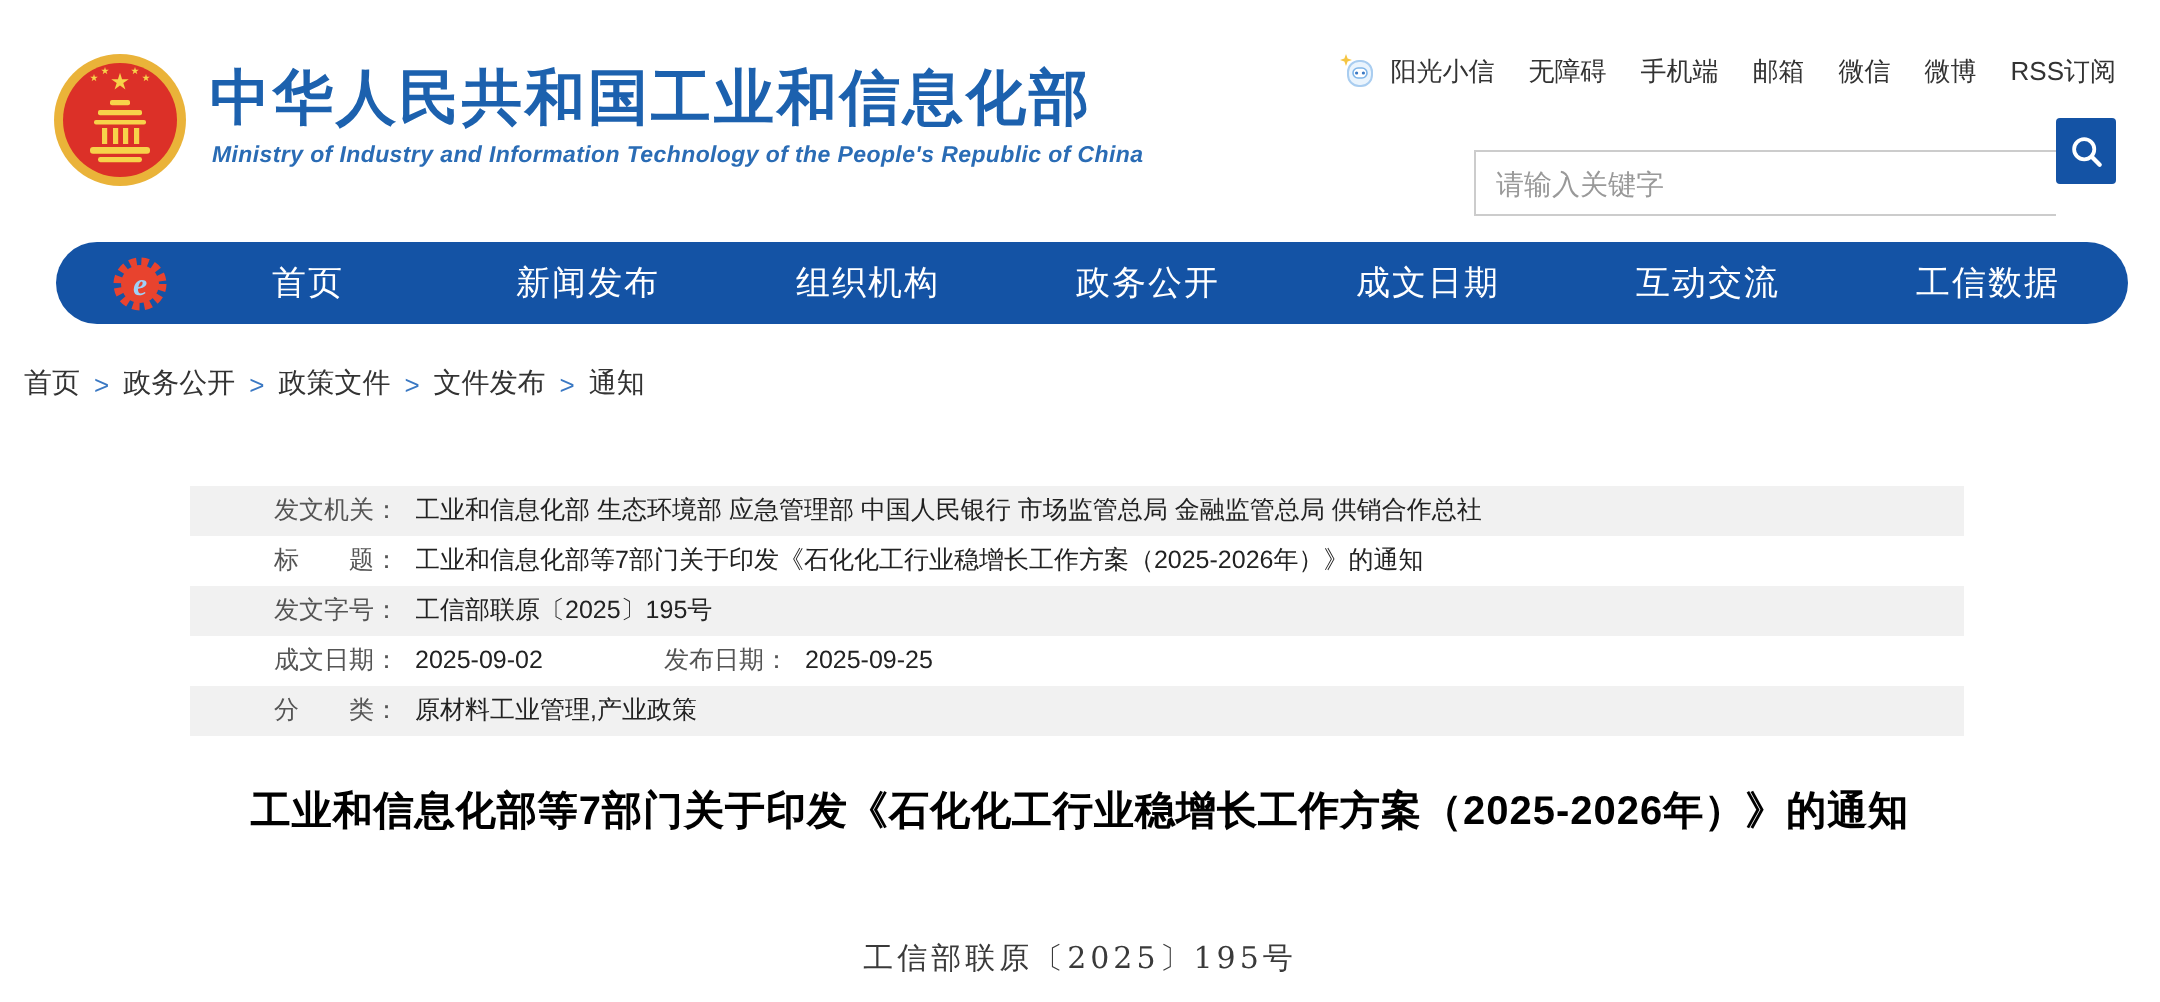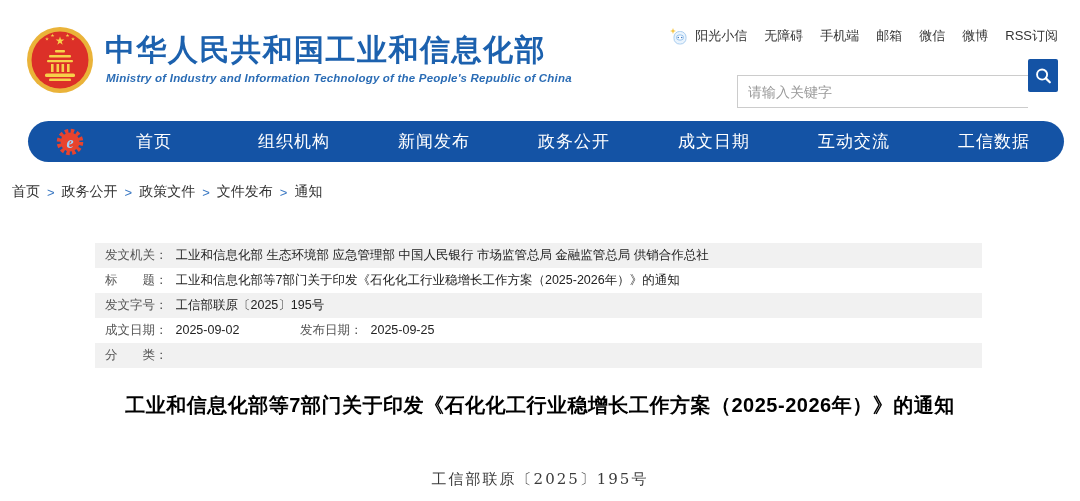--- a/index.html
+++ b/index.html
@@ -7,21 +7,21 @@
         font-family:"Liberation Sans","DejaVu Sans",sans-serif;}
 
   
   .emblem{position:absolute;left:26px;top:26px;width:68px;height:68px;}
   .title-block{position:absolute;left:105px;top:33px;}
   .site-title{margin:0;font-size:30px;font-weight:bold;letter-spacing:1.5px;
               color:var(--title-blue,#1c61ae);line-height:1.15;}
   .site-subtitle{margin:4px 0 0 1px;font-size:11.5px;font-weight:bold;
                  color:var(--subtitle-blue,#2a6cb5);letter-spacing:.2px;font-style:italic;}
 
-  .top-links{position:absolute;top:27px;right:22px;display:flex;align-items:center;
+  .top-links{position:absolute;top:27px;right:22px;display:flex;
              gap:17px;font-size:13px;color:var(--link-text,#333);}
   .top-links a{color:var(--link-text,#333);text-decoration:none;cursor:pointer;white-space:nowrap;}
   .mascot{width:17px;height:17px;margin-right:-9px;display:block;}
 
   .search-bar{position:absolute;top:59px;right:22px;display:flex;align-items:stretch;}
   .search-input{width:270px;height:31px;border:1px solid #ccc;border-right:none;
                 padding:0 10px;font-size:14px;color:#333;outline:none;
                 font-family:"Liberation Sans",sans-serif;margin-top:16px;}
   .search-input::placeholder{color:#999;}
   .search-btn{width:30px;height:33px;border:none;background:var(--nav-blue,#1453a5);
@@ -40,21 +40,21 @@
   .breadcrumb{position:absolute;left:12px;top:183px;font-size:14px;color:#333;
               display:flex;align-items:center;}
   .crumb{color:#333;cursor:pointer;text-decoration:none;}
   .crumb-sep{color:var(--breadcrumb-separator,#3a78c3);margin:0 7px;font-size:13px;}
 
   
   .meta-table{position:absolute;left:95px;top:243px;width:887px;}
   .meta-row{display:flex;height:25px;line-height:25px;font-size:12.5px;
             padding-left:10px;box-sizing:border-box;}
   .meta-row.alt{background:var(--meta-row-gray,#f1f1f1);}
-  .meta-label{color:#555;margin-right:8px;white-space:pre;flex:0 0 auto;}
+  .meta-label{color:#555;margin-right:8px;white-space:pre;flex:0 0 auto;margin-left:32px;}
   .meta-value{color:#222;white-space:nowrap;overflow:hidden;}
   .meta-cell{display:flex;}
   .meta-cell.first{width:195px;flex:0 0 auto;}
 
   
   .article-title{position:absolute;left:0;top:392px;width:1080px;text-align:center;
                  font-size:20px;font-weight:bold;color:#000;letter-spacing:.5px;}
   .doc-number{position:absolute;left:0;top:470px;width:1080px;text-align:center;
               font-size:15px;color:#3a3a3a;letter-spacing:2px;
               font-family:"DejaVu Serif","Liberation Serif",serif;}
@@ -119,22 +119,22 @@
     </button>
   </div>
 
   <div class="main-nav">
     <svg class="nav-logo" viewBox="0 0 28 28">
       <circle cx="14" cy="14" r="11" fill="none" stroke="#e8432e" stroke-width="4.5" stroke-dasharray="3.4 2.4"></circle>
       <circle cx="14" cy="14" r="9.5" fill="#e8432e"></circle>
       <text x="14" y="19.5" text-anchor="middle" font-size="16" font-weight="bold" font-style="italic" font-family="Liberation Serif, serif" fill="#9fd1f7">e</text>
     </svg>
     <div class="nav-item">首页</div>
+    <div class="nav-item">新闻发布</div>
     <div class="nav-item">组织机构</div>
-    <div class="nav-item">新闻发布</div>
     <div class="nav-item">政务公开</div>
     <div class="nav-item">成文日期</div>
     <div class="nav-item">互动交流</div>
     <div class="nav-item">工信数据</div>
   </div>
 
   <div class="breadcrumb">
     <a class="crumb">首页</a>
     <span class="crumb-sep">&gt;</span>
     <a class="crumb">政务公开</a>
@@ -165,20 +165,21 @@
         <span class="meta-value">2025-09-02</span>
       </div>
       <div class="meta-cell">
         <span class="meta-label">发布日期：</span>
         <span class="meta-value">2025-09-25</span>
       </div>
     </div>
     <div class="meta-row alt">
       <div class="meta-cell">
         <span class="meta-label">分　　类：</span>
+        <span class="meta-value">原材料工业管理,产业政策</span>
       </div>
     </div>
   </div>
 
   <div class="article-title">工业和信息化部等7部门关于印发《石化化工行业稳增长工作方案（2025-2026年）》的通知</div>
   <div class="doc-number">工信部联原〔2025〕195号</div>
 
 </div>
 
 </body></html>

